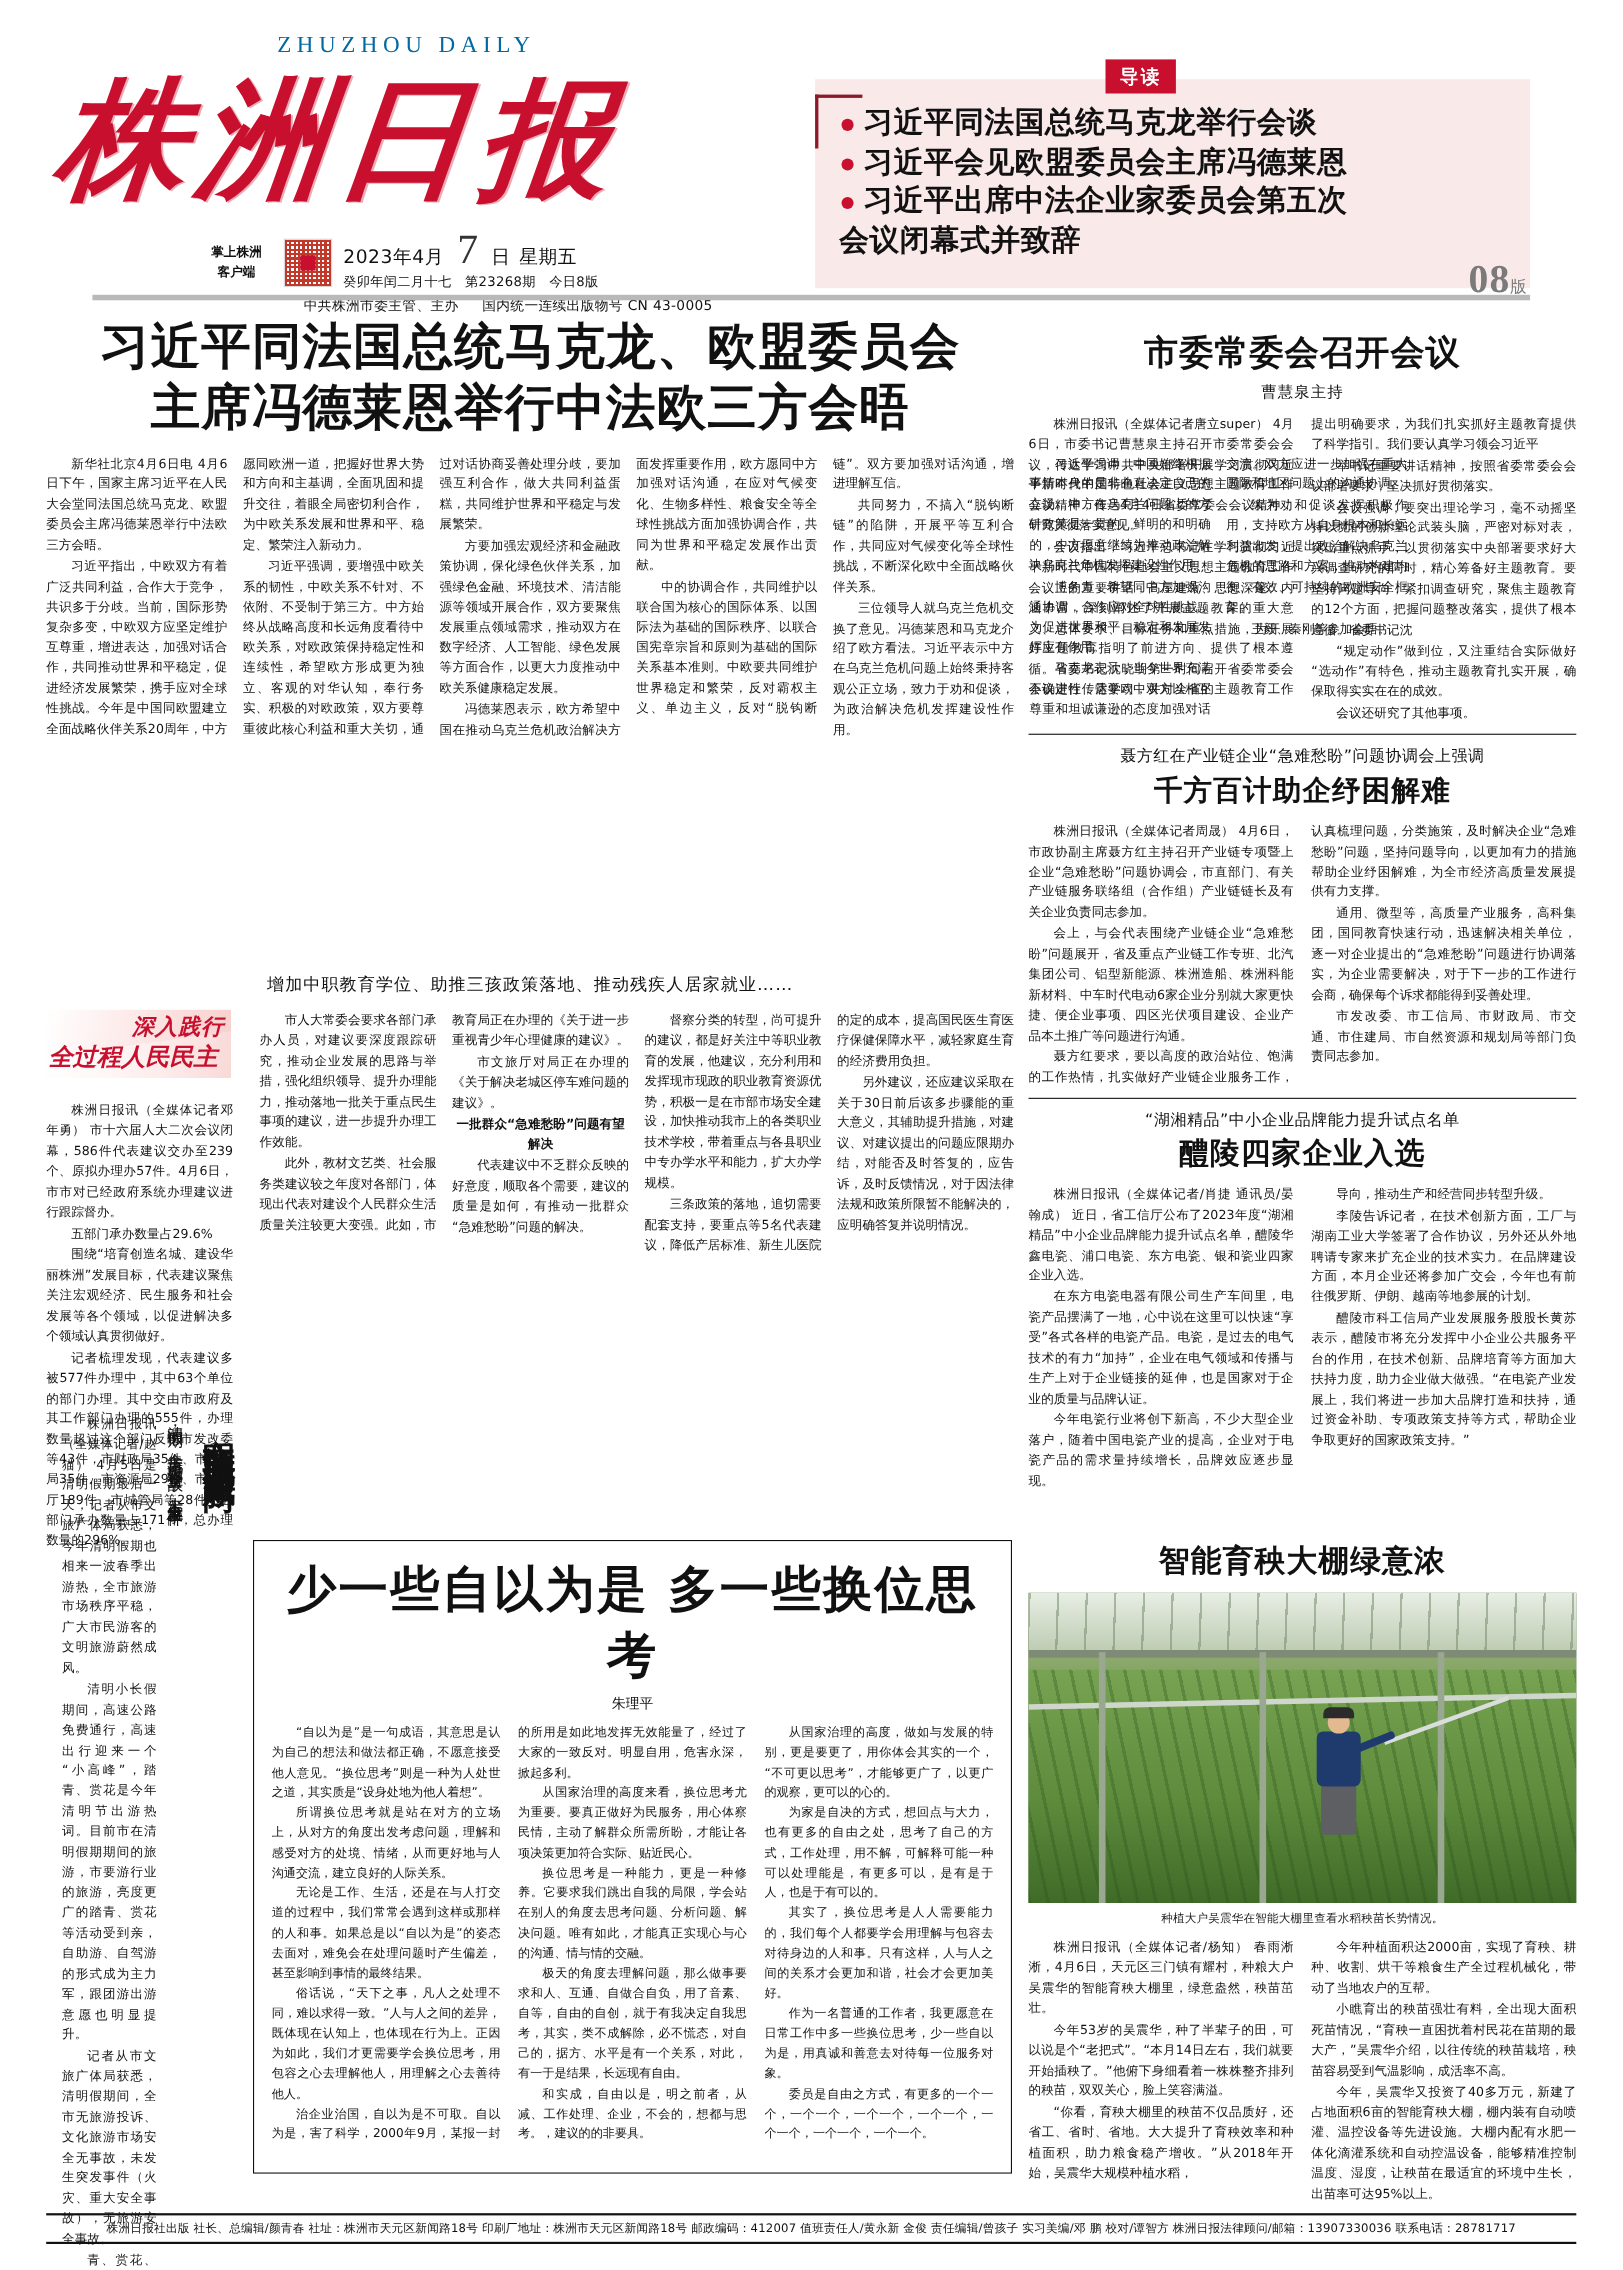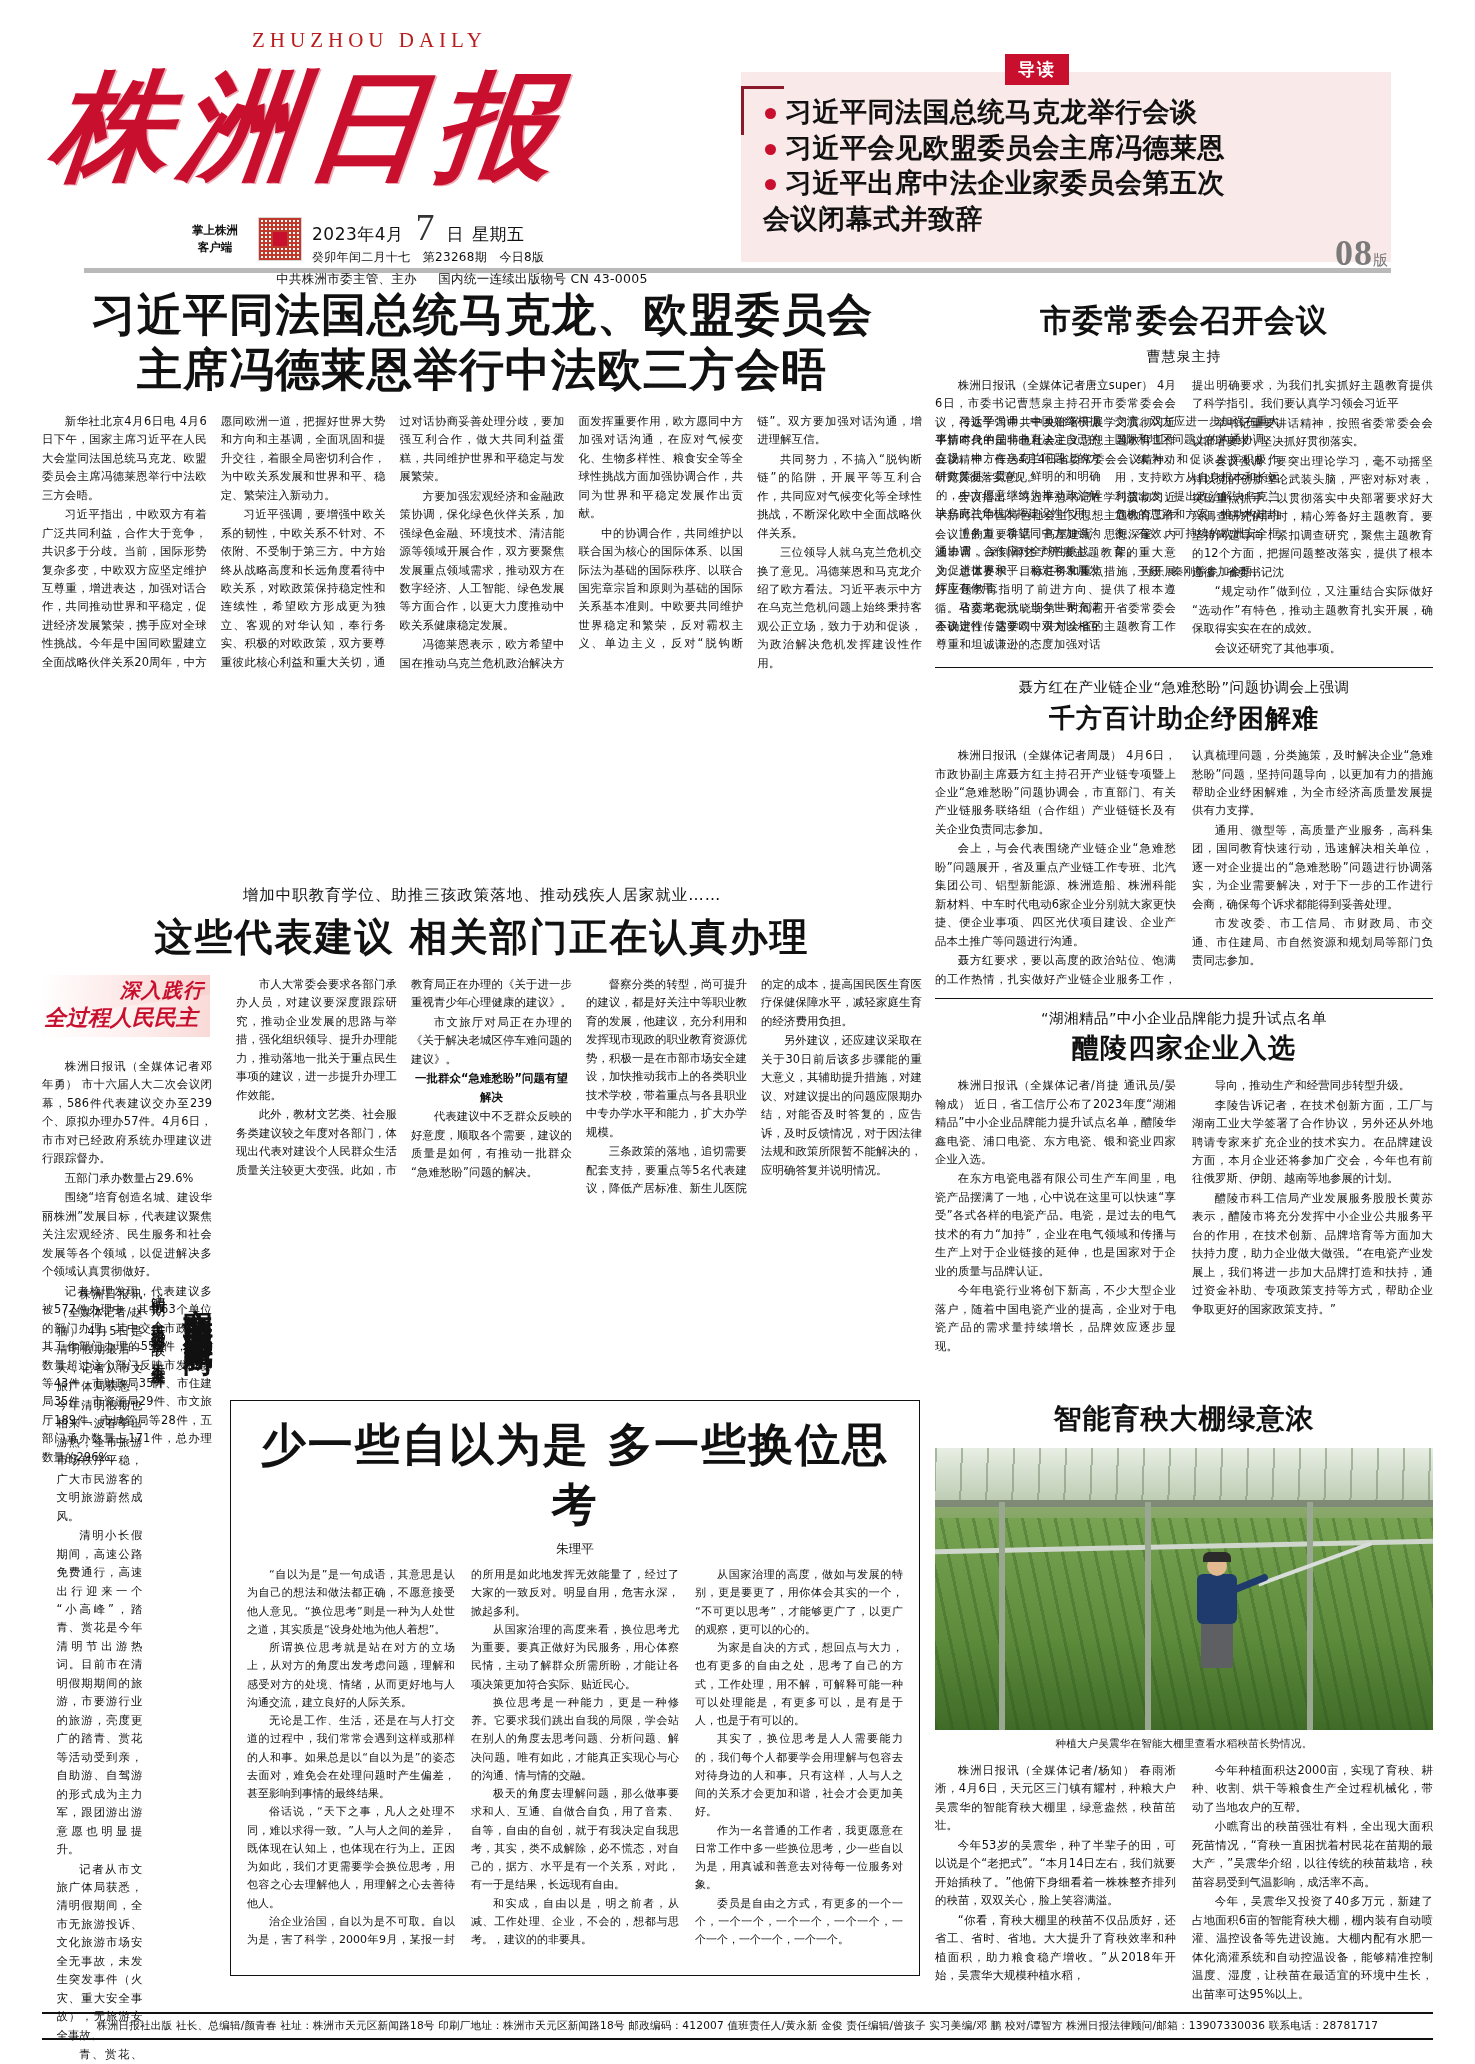--- a/index.html
+++ b/index.html
@@ -12,21 +12,21 @@
     overflow:hidden;
   }
   .page{position:relative;width:1475px;height:2064px;box-sizing:border-box;padding:0 42px;}
 
   
   .masthead{position:relative;height:270px;display:flex;align-items:flex-start;}
   .mast-left{width:700px;position:relative;}
   .pinyin{
     position:absolute;left:210px;top:28px;
     font-family:"Liberation Serif","DejaVu Serif",serif;
-    font-size:21px;letter-spacing:5px;color:#b91c1c;
+    font-size:21px;letter-spacing:5px;color:#0369a1;
   }
   .logo-zh{
     position:absolute;left:10px;top:48px;
     font-family:"DejaVu Serif",serif;
     font-size:118px;font-weight:bold;font-style:italic;
     color:#C8102E;letter-spacing:10px;
     transform:skewX(-6deg);
     white-space:nowrap;
     text-shadow:2px 1px 0 rgba(200,16,46,.35);
   }
@@ -302,21 +302,20 @@
       <p>在东方电瓷电器有限公司生产车间里，电瓷产品摆满了一地，心中说在这里可以快速“享受”各式各样的电瓷产品。电瓷，是过去的电气技术的有力“加持”，企业在电气领域和传播与生产上对于企业链接的延伸，也是国家对于企业的质量与品牌认证。</p>
       <p>今年电瓷行业将创下新高，不少大型企业落户，随着中国电瓷产业的提高，企业对于电瓷产品的需求量持续增长，品牌效应逐步显现。</p>
       <p>导向，推动生产和经营同步转型升级。</p>
       <p>李陵告诉记者，在技术创新方面，工厂与湖南工业大学签署了合作协议，另外还从外地聘请专家来扩充企业的技术实力。在品牌建设方面，本月企业还将参加广交会，今年也有前往俄罗斯、伊朗、越南等地参展的计划。</p>
       <p>醴陵市科工信局产业发展服务股股长黄苏表示，醴陵市将充分发挥中小企业公共服务平台的作用，在技术创新、品牌培育等方面加大扶持力度，助力企业做大做强。“在电瓷产业发展上，我们将进一步加大品牌打造和扶持，通过资金补助、专项政策支持等方式，帮助企业争取更好的国家政策支持。”</p>
     </div>
   </div>
 
   <div class="mid">
     <div class="mid-kicker">增加中职教育学位、助推三孩政策落地、推动残疾人居家就业……</div>
-    <div class="mid-title">这些代表建议  相关部门正在认真办理</div>
     <div class="mid-body">
       <div class="mid-badge">
         <div class="badge-art">
           <div class="badge-l1">深入践行</div>
           <div class="badge-l2">全过程人民民主</div>
         </div>
         <div class="body-text" style="margin-top:20px;">
           <p>株洲日报讯（全媒体记者邓年勇） 市十六届人大二次会议闭幕，586件代表建议交办至239个、原拟办理办57件。4月6日，市市对已经政府系统办理建议进行跟踪督办。</p>
           <p>五部门承办数量占29.6%</p>
           <p>围绕“培育创造名城、建设华丽株洲”发展目标，代表建议聚焦关注宏观经济、民生服务和社会发展等各个领域，以促进解决多个领域认真贯彻做好。</p>

